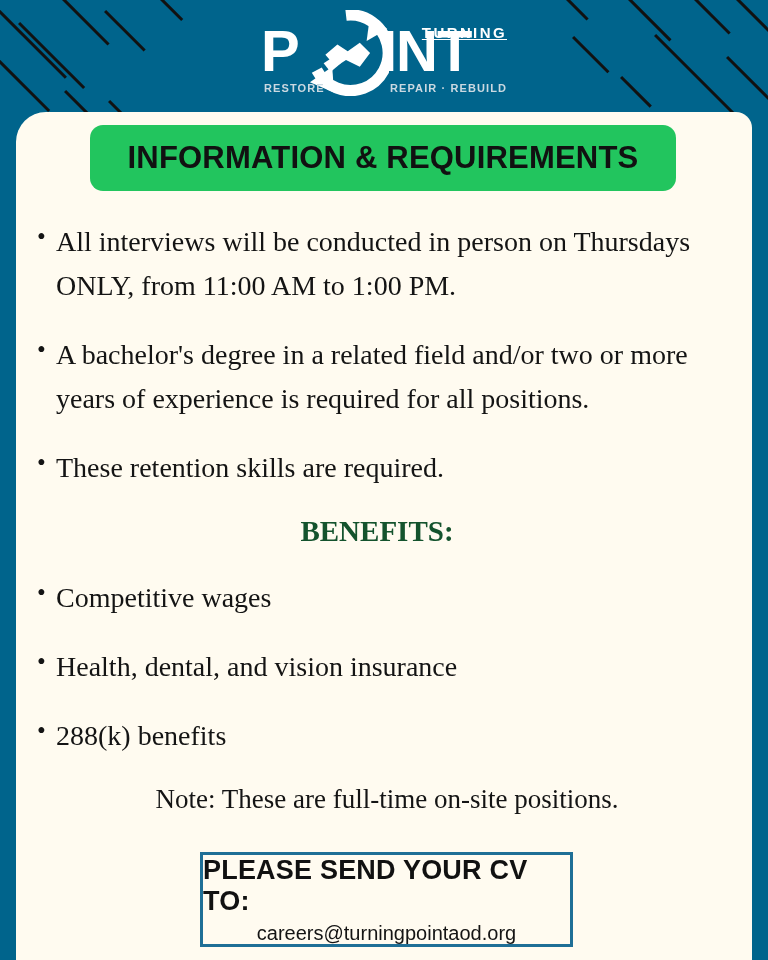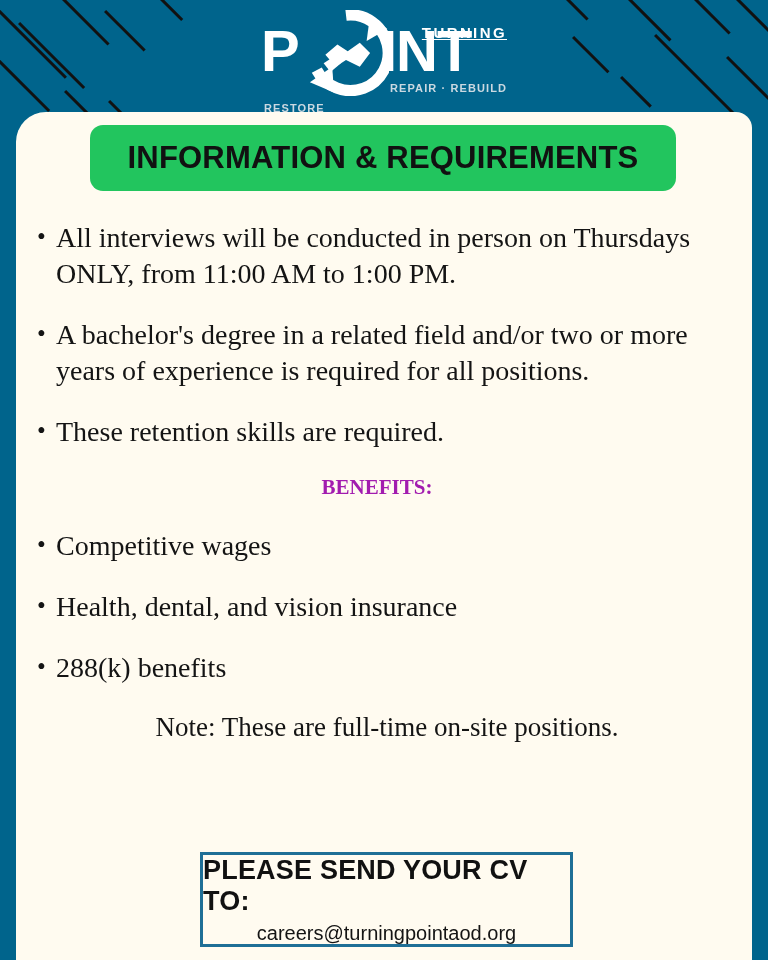--- a/index.html
+++ b/index.html
@@ -89,21 +89,21 @@
     left: 0;
     right: 0;
     top: 76px;
     height: 14px;
     font-family: "Liberation Sans", sans-serif;
     font-weight: bold;
     font-size: 11px;
     letter-spacing: 1.1px;
     color: #cbd9e1;
   }
-  .logo-tag .tl { position: absolute; left: 3px; top: 0; margin-top: 20px; }
+  .logo-tag .tl { position: absolute; left: 3px; top: 0; }
   .logo-tag .tr { position: absolute; right: 0; top: 0; }
 
   
   .card {
     position: absolute;
     left: 16px;
     top: 112px;
     width: 736px;
     height: 848px;
     background: #fffbf0;
@@ -142,37 +142,37 @@
   ul.bullets {
     list-style: none;
     margin: 0;
     padding: 0;
   }
   li.bullet {
     position: relative;
     padding-left: 40px;
     color: #141414;
     font-size: 28px;
-    line-height: 36px;
+    line-height: 44px;
     margin-bottom: 25px;
   }
   li.bullet::before {
     content: "\2022";
     position: absolute;
     left: 21px;
     top: -1px;
     font-size: 25px;
     line-height: 36px;
     color: #141414;
   }
   .group-title {
     text-align: center;
-    font-size: 21px;
-    font-weight: bold;
-    color: #a21caf;
+    font-size: 29px;
+    font-weight: bold;
+    color: #14532d;
     margin: 22px 0 28px 0;
     padding-right: 14px;
   }
   .note {
     text-align: center;
     font-size: 27px;
     color: #141414;
     margin-top: 26px;
     padding-left: 16px;
     padding-right: 10px;

